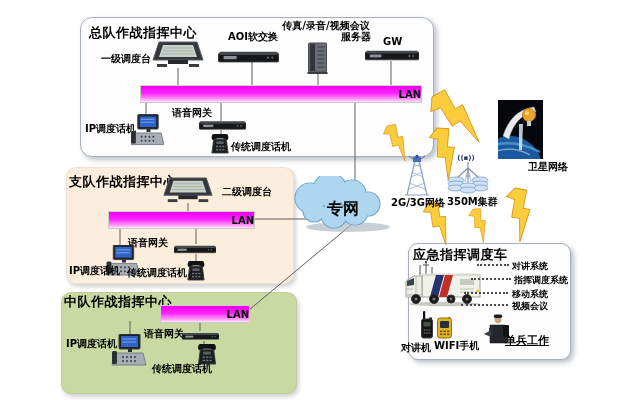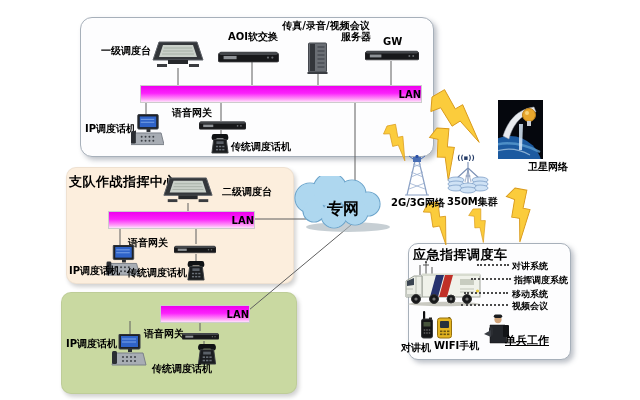--- a/index.html
+++ b/index.html
@@ -55,21 +55,22 @@
     <g fill="#fbcc3c" stroke="#d99a1b" stroke-width="1">
       <path d="M0,0 L12,5 L4,23 L11,26 L-7,58 L-2,33 L-10,30 L-3,12 L-11,7 Z" transform="translate(432,97) rotate(-53) scale(1.12)" vector-effect="non-scaling-stroke"></path>
       <path d="M0,0 L12,5 L4,23 L11,26 L-7,58 L-2,33 L-10,30 L-3,12 L-11,7 Z" transform="translate(387,126) rotate(-34) scale(0.67)"></path>
       <path d="M0,0 L12,5 L4,23 L11,26 L-7,58 L-2,33 L-10,30 L-3,12 L-11,7 Z" transform="translate(437,128) rotate(-19) scale(0.92)"></path>
       <path d="M0,0 L12,5 L4,23 L11,26 L-7,58 L-2,33 L-10,30 L-3,12 L-11,7 Z" transform="translate(428,203) rotate(-30) scale(0.78)"></path>
       <path d="M0,0 L12,5 L4,23 L11,26 L-7,58 L-2,33 L-10,30 L-3,12 L-11,7 Z" transform="translate(473,209) rotate(-24) scale(0.60)"></path>
       <path d="M0,0 L12,5 L4,23 L11,26 L-7,58 L-2,33 L-10,30 L-3,12 L-11,7 Z" transform="translate(515,188) rotate(-12) scale(0.93)"></path>
     </g>
   </svg>
 
-  <div class="lbl" style="left:101px;top:44px;">一级调度台</div>
+  <div class="title" style="left:89px;top:24px;">总队作战指挥中心</div>
+  <div class="lbl" style="left:101px;top:52px;">一级调度台</div>
   <div class="icon" style="left:152px;top:41px;">
     <svg width="52" height="28" viewBox="0 0 52 28">
         <polygon points="7,1 45,1 51,19 1,19" fill="#33363a" stroke="#5c6066"></polygon>
         <polygon points="11,4 41,4 45,16 7,16" fill="#c9d0c9"></polygon>
         <path d="M12,7 H40 M11,10 H41 M10,13 H42" stroke="#a0aaa0" stroke-width=".8" fill="none"></path>
         <rect x="16" y="19" width="20" height="4" fill="#26282b"></rect>
         <rect x="5" y="23" width="10" height="3" fill="#3a3c40"></rect>
         <rect x="37" y="23" width="10" height="3" fill="#3a3c40"></rect>
       </svg>
   </div>
@@ -216,20 +217,21 @@
           <rect x="5.5" y="13" width="2.4" height="1.6"></rect>
           <rect x="9" y="13" width="2.4" height="1.6"></rect>
           <rect x="12.5" y="13" width="2.4" height="1.6"></rect>
           <rect x="5.5" y="16.5" width="2.4" height="1.6"></rect>
           <rect x="9" y="16.5" width="2.4" height="1.6"></rect>
           <rect x="12.5" y="16.5" width="2.4" height="1.6"></rect>
         </g>
       </svg>
   </div>
 
+  <div class="title" style="left:64px;top:293px;">中队作战指挥中心</div>
   <div class="lan" style="left:160px;top:305px;width:88px;height:16px;">
     <span>LAN</span>
   </div>
   <div class="lbl" style="left:144px;top:327px;">语音网关</div>
   <div class="icon" style="left:182px;top:330px;">
     <svg width="37" height="12" viewBox="0 0 56 12">
         <rect x="0" y="3" width="56" height="8" rx="1.5" fill="#17181a" stroke="#36383b" stroke-width=".8"></rect>
         <rect x="1" y="1.5" width="54" height="3" rx="1.5" fill="#44474b"></rect>
         <rect x="5" y="5.5" width="12" height="3" fill="#8e9296"></rect>
         <circle cx="46" cy="7" r="1" fill="#6a6e72"></circle>

